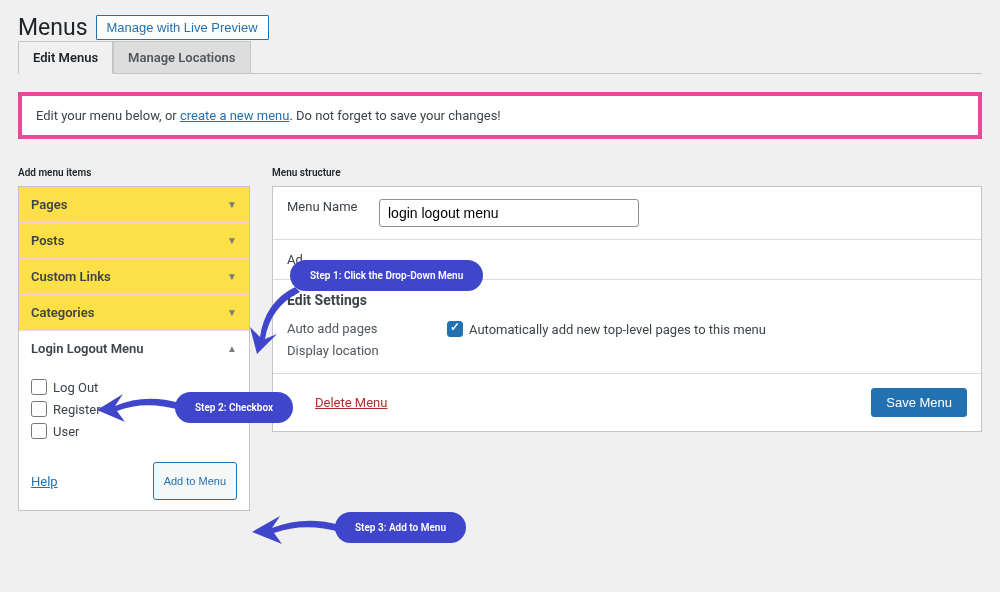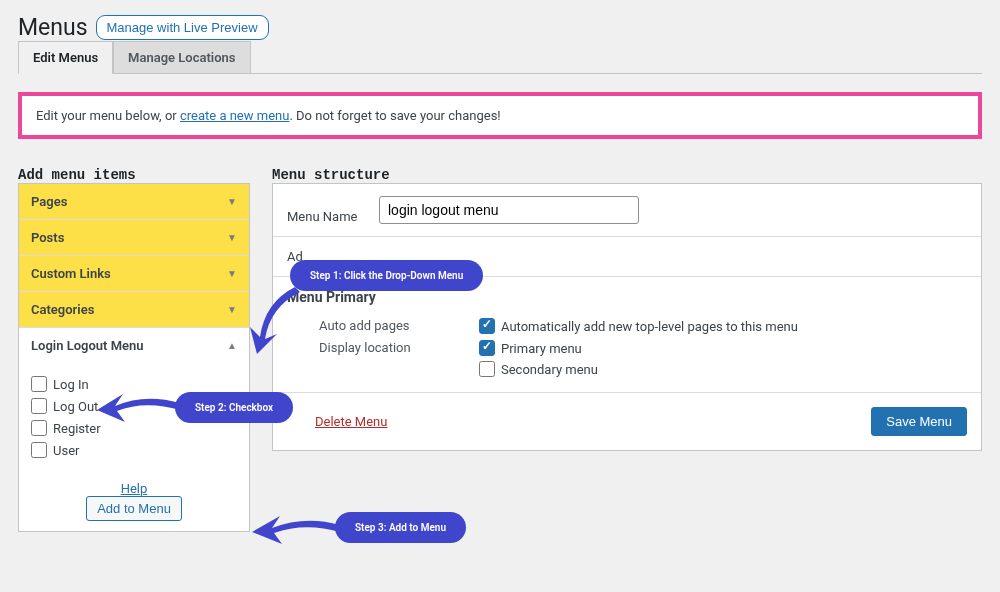--- a/index.html
+++ b/index.html
@@ -1,51 +1,51 @@
 <!DOCTYPE html>
 <html><head>
 <meta charset="utf-8">
 <style>
 * { box-sizing: border-box; margin: 0; padding: 0; }
 body { font-family: -apple-system, BlinkMacSystemFont, "Segoe UI", Roboto, sans-serif; font-size: 13px; color: #3c434a; background: #f0f0f1; }
 .wrap { padding: 14px 18px; }
 .page-header { display: flex; align-items: center; gap: 8px; }
 h1 { font-size: 23px; font-weight: 400; color: #1d2327; }
-.button-outline { border: 1px solid #2271b1; color: #2271b1; background: #fff; border-radius: 9px; padding: 4px 10px; font-size: 13px; cursor: pointer; }
+.button-outline { border: 1px solid #2271b1; color: #2271b1; background: #fff; border-radius: 1px; padding: 4px 10px; font-size: 13px; cursor: pointer; }
 .tabs { display: flex; border-bottom: 1px solid #c3c4c7; margin-bottom: 18px; }
 .tab { padding: 8px 14px; background: #ddd; border: 1px solid #c3c4c7; border-bottom: none; margin-right: 0; font-weight: 600; color: #50575e; cursor: pointer; }
 .tab.active { background: #f0f0f1; border-bottom: 1px solid #f0f0f1; margin-bottom: -1px; color: #1d2327; }
 .notice { background: #fff; border: 4px solid #ec4899; padding: 12px 14px; margin-bottom: 28px; font-size: 13px; }
 .notice a { color: #2271b1; text-decoration: underline; }
 .columns { display: flex; gap: 22px; align-items: flex-start; }
 .col-left { width: 232px; flex: 0 0 232px; }
 .col-right { flex: 1; }
-h2 { font-size: 14px; font-weight: 600; margin-bottom: 0; color: #1d2327; font-family: Liberation Mono, monospace; }
+h2 { font-size: 10px; font-weight: 600; margin-bottom: 8px; color: #1d2327; }
 .accordion { background: #fff; border: 1px solid #c3c4c7; }
 .acc-item { border-bottom: 1px solid #dcdcde; }
 .acc-item:last-child { border-bottom: none; }
 .acc-header { display: flex; justify-content: space-between; align-items: center; padding: 10px 12px; font-weight: 600; cursor: pointer; background: #fde047; }
 .acc-header.open { background: #fff; }
 .acc-body { padding: 10px 12px; background: #fff; }
 .arrow { font-size: 10px; color: #787c82; }
 .checklist { list-style: none; }
 .checklist li { display: flex; align-items: center; gap: 6px; padding: 3px 0; }
 .checklist input[type="checkbox"] { width: 16px; height: 16px; border: 1px solid #8c8f94; border-radius: 3px; }
-.acc-footer { display: flex; justify-content: space-between; align-items: center; margin-top: 20px; flex-direction: column; }
+.acc-footer { display: flex; justify-content: space-between; align-items: center; margin-top: 20px; }
 .link { color: #2271b1; text-decoration: underline; cursor: pointer; }
-.button-secondary { border: 1px solid #2271b1; color: #2271b1; background: #f6f7f7; border-radius: 3px; padding: 4px 10px; font-size: 13px; cursor: pointer; }
+.button-secondary { border: 1px solid #2271b1; color: #2271b1; background: #f6f7f7; border-radius: 3px; padding: 12px 10px; font-size: 11px; cursor: pointer; }
 .panel { background: #fff; border: 1px solid #c3c4c7; position: relative; }
-.panel-row { padding: 12px 14px; border-bottom: 1px solid #dcdcde; display: flex; align-items: flex-end; gap: 12px; }
+.panel-row { padding: 12px 14px; border-bottom: 1px solid #dcdcde; display: flex; align-items: flex-start; gap: 12px; }
 .panel-row:last-child { border-bottom: none; }
 .panel-row label.lbl { min-width: 80px; color: #3c434a; }
 .panel-row input[type="text"] { border: 1px solid #8c8f94; border-radius: 3px; padding: 5px 8px; width: 260px; font-size: 14px; }
 .settings-section { padding: 12px 14px; }
 .settings-section h3 { font-size: 14px; font-weight: 700; margin-bottom: 10px; }
 .setting-row { display: flex; gap: 40px; padding: 3px 0; font-size: 13px; }
-.setting-label { width: 120px; color: #50575e; margin-left: 32px; }
+.setting-label { width: 120px; color: #50575e; }
 .setting-options { display: flex; flex-direction: column; gap: 5px; }
 .opt { display: flex; align-items: center; gap: 6px; }
 .opt input[type="checkbox"] { width: 16px; height: 16px; border: 1px solid #8c8f94; border-radius: 3px; }
 .opt input[type="checkbox"].checked { background: #2271b1; border-color: #2271b1; position: relative; appearance: none; }
 .opt input[type="checkbox"].checked::after { content: "✓"; color: #fff; position: absolute; top: -2px; left: 2px; font-size: 12px; font-weight: bold; }
 .panel-footer { display: flex; justify-content: space-between; align-items: center; padding: 14px; border-top: 1px solid #dcdcde; }
 .delete-link { color: #b32d2e; text-decoration: underline; cursor: pointer; margin-left: 28px; }
 .button-primary { background: #2271b1; color: #fff; border: 1px solid #2271b1; border-radius: 3px; padding: 6px 14px; font-size: 13px; cursor: pointer; }
 .callout { position: absolute; background: #4046cb; color: #fff; padding: 10px 20px; border-radius: 22px; font-weight: 600; font-size: 10px; white-space: nowrap; z-index: 10; }
 .callout-arrow { position: absolute; z-index: 9; }
@@ -102,24 +102,20 @@
           </div>
         <div class="acc-item">
           <div class="acc-header open">
               <span>Login Logout Menu</span>
               <span class="arrow">▲</span>
             </div>
           <div class="acc-body">
             <ul class="checklist">
               <li>
                   <input type="checkbox" style="">
-                  <span>Log In</span>
-                </li>
-              <li>
-                  <input type="checkbox" style="">
                   <span>Log Out</span>
                 </li>
               <li>
                   <input type="checkbox" style="">
                   <span>Register</span>
                 </li>
               <li>
                   <input type="checkbox" style="">
                   <span>User</span>
                 </li>
@@ -137,42 +133,32 @@
       <h2>Menu structure</h2>
       <div class="panel">
         <div class="panel-row">
           <label class="lbl">Menu Name</label>
           <input type="text" value="login logout menu" style="">
         </div>
         <div class="panel-row" style="min-height:34px;">
           <span>Ad</span>
         </div>
         <div class="settings-section">
-          <h3>Menu Primary</h3>
+          <h3>Edit Settings</h3>
           <div class="setting-row">
             <div class="setting-label">Auto add pages</div>
             <div class="setting-options">
               <label class="opt">
                   <input type="checkbox" class="checked" style="">
                   <span>Automatically add new top-level pages to this menu</span>
                 </label>
             </div>
           </div>
           <div class="setting-row">
             <div class="setting-label">Display location</div>
-            <div class="setting-options">
-              <label class="opt">
-                  <input type="checkbox" class="checked" style="">
-                  <span>Primary menu</span>
-                </label>
-              <label class="opt">
-                  <input type="checkbox" style="">
-                  <span>Secondary menu</span>
-                </label>
-            </div>
           </div>
         </div>
         <div class="panel-footer">
           <span class="delete-link">Delete Menu</span>
           <button class="button-primary">Save Menu</button>
         </div>
       </div>
     </div>
   </div>
 </div>

